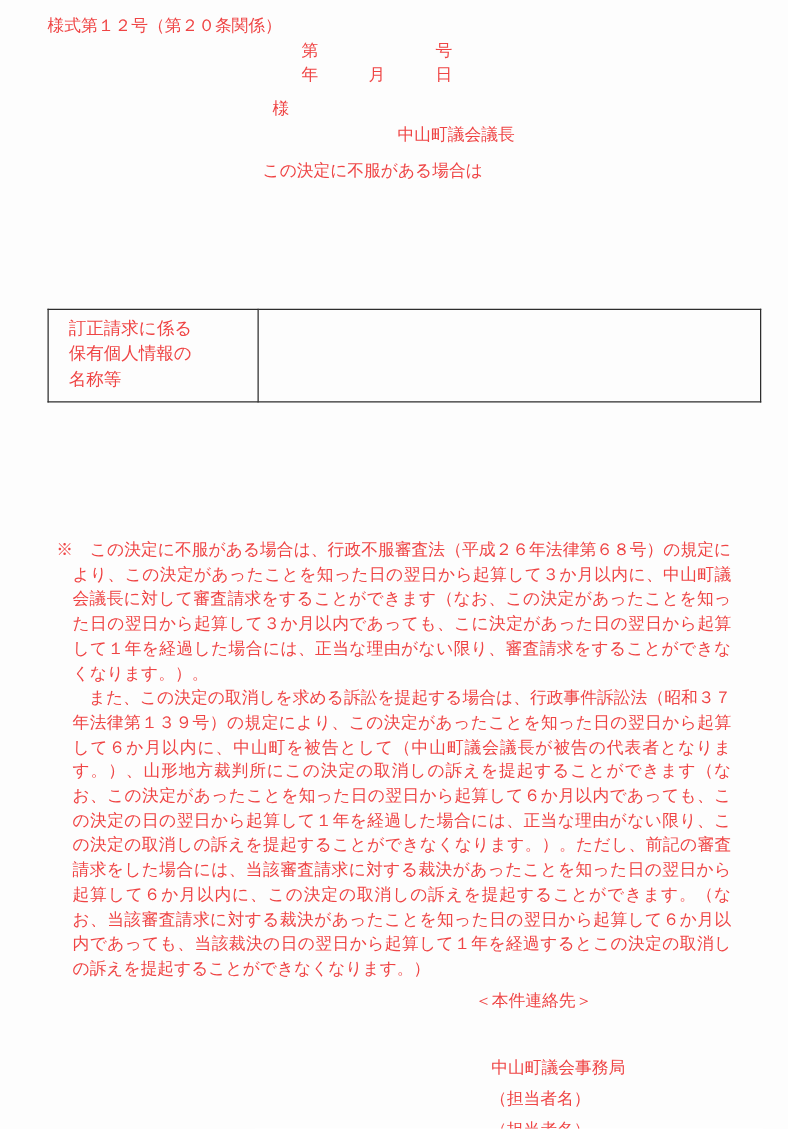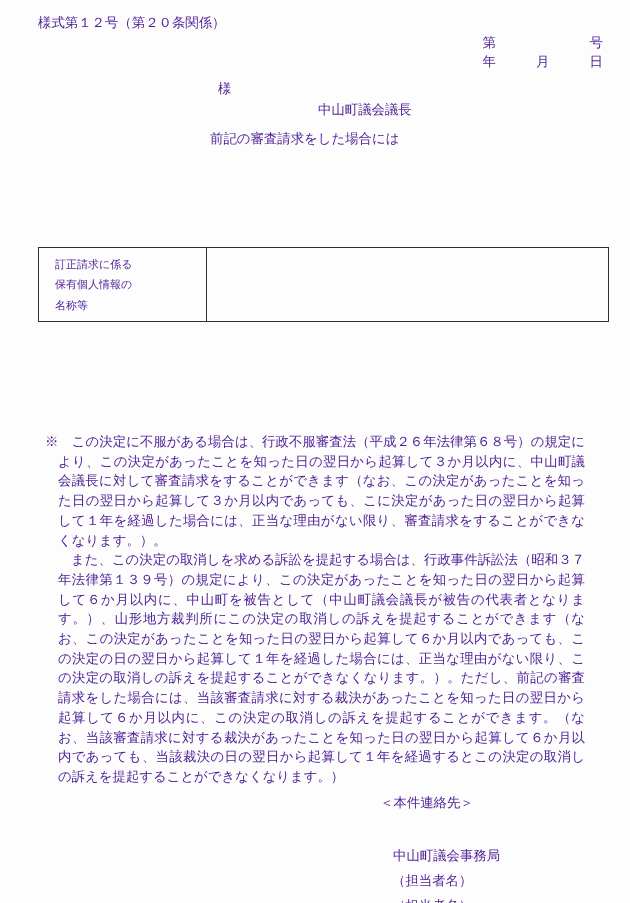--- a/index.html
+++ b/index.html
@@ -1,36 +1,36 @@
 <!DOCTYPE html>
 <html><head>
 <meta charset="utf-8">
 <style>
   html, body { margin: 0; padding: 0; background: #ffffff; }
   .page {
     position: relative;
     width: 630px;
     height: 903px;
     background: #fdfdfd;
-    color: #4c1d95;
-    font-family: Liberation Sans, sans-serif;
+    color: #ef4444;
+    font-family: Liberation Mono, monospace;
     font-size: 13.4px;
     overflow: hidden;
   }
   .abs { position: absolute; margin: 0; }
 
   .form-number { left: 38px; top: 12px; line-height: 22px; }
 
   .head-right {
     left: 0; right: 0; top: 33px;
     text-align: right;
     padding-right: 27px;
     line-height: 19px;
   }
-  .head-right div { white-space: pre; }
+  .head-right div { white-space: pre; text-align: center; }
 
   .addressee { left: 218px; top: 78px; line-height: 22px; }
   .sender    { left: 318px; top: 99px; line-height: 22px; }
   .doc-title { left: 210px; top: 128px; line-height: 22px; }
 
   .intro {
     left: 37px; top: 163px; width: 551px;
     line-height: 22px;
     text-align: justify;
   }
@@ -38,21 +38,21 @@
   table.decision-table {
     position: absolute;
     left: 38px; top: 247px;
     width: 544px;
     border-collapse: collapse;
     table-layout: fixed;
   }
   table.decision-table th, table.decision-table td {
     border: 1px solid #2e2e2e;
     font-weight: normal;
-    font-size: 11px;
+    font-size: 14px;
   }
   table.decision-table th {
     width: 143px;
     text-align: left;
     padding: 6px 8px 6px 16px;
     white-space: pre-line;
     line-height: 20.4px;
   }
   table.decision-table td { width: 399px; }
   tr.row-name  { height: 65px; }
@@ -82,21 +82,21 @@
 
   <div class="abs head-right">
     <div>第　　　　　　　号</div>
     <div>年　　　月　　　日</div>
   </div>
 
   <p class="abs addressee">様</p>
 
   <p class="abs sender">中山町議会議長</p>
 
-  <p class="abs doc-title">前記の審査請求をした場合には</p>
+  <p class="abs doc-title">この決定に不服がある場合は</p>
 
 
   <table class="decision-table">
     <tbody>
       <tr class="row-name">
         <th>訂正請求に係る
 保有個人情報の
 名称等</th>
         <td></td>
       </tr>

